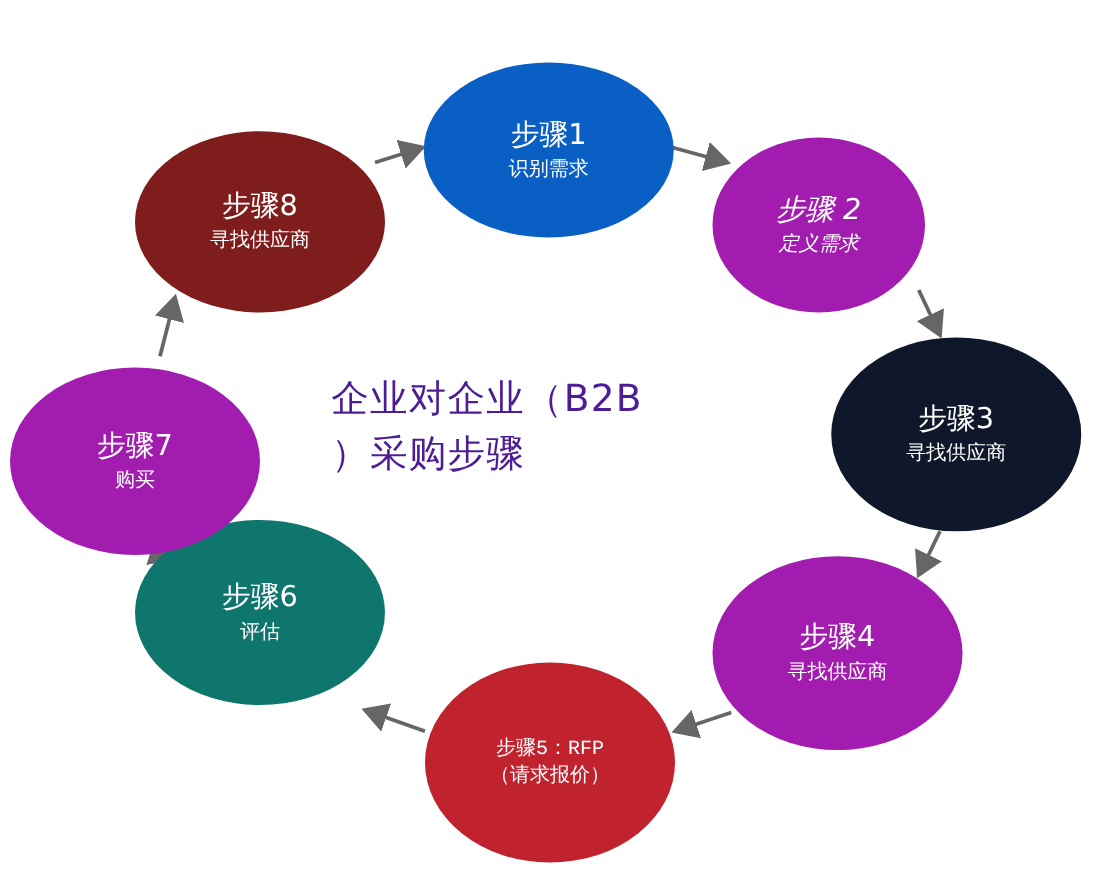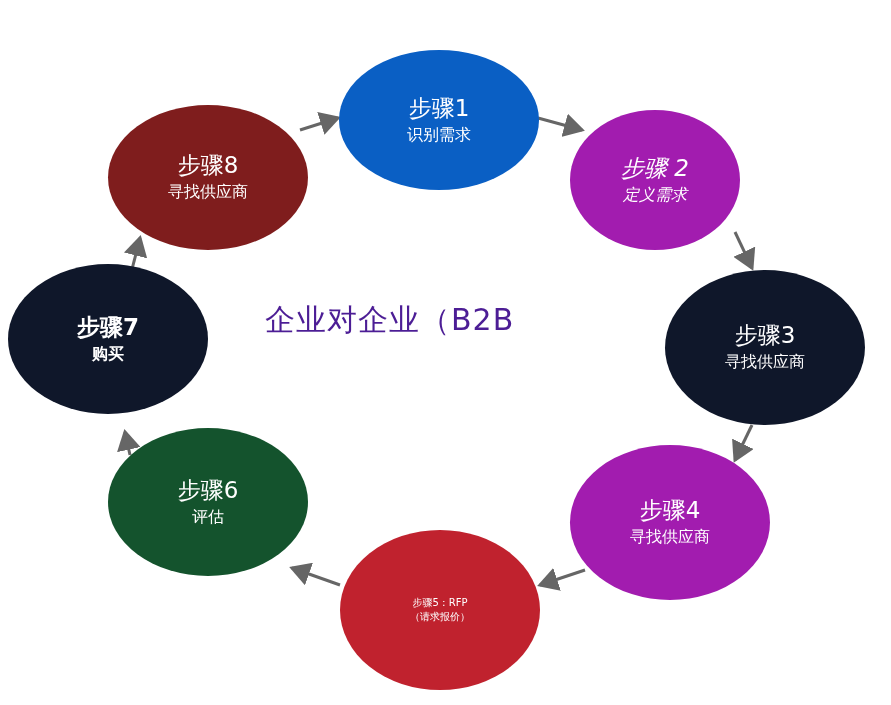--- a/index.html
+++ b/index.html
@@ -7,21 +7,21 @@
       width: 891px; height: 705px; background: #ffffff; position: relative; overflow: hidden;
       font-family: "DejaVu Sans", "Liberation Sans", sans-serif;
     }
     .node {
       position: absolute; border-radius: 50%;
       display: flex; flex-direction: column; justify-content: center; align-items: center;
       color: #ffffff; text-align: center;
     }
     .node .t1 { font-size: 23px; line-height: 1.3; }
     .node .t2 { font-size: 16px; line-height: 1.4; text-align: center; }
-    .node.small .t1, .node.small .t2 { font-size: 10px; line-height: 1.4; }
+    .node.small .t1, .node.small .t2 { font-size: 16px; line-height: 1.4; font-family: Liberation Mono, monospace; }
     svg.arrows { position: absolute; left: 0; top: 0; }
     .title {
       position: absolute; left: 265px; top: 298px; width: 330px;
       color: #4c1d95; font-size: 30px; line-height: 44px; letter-spacing: 1px;
     }
   </style>
 </head>
 <body>
 
 <svg class="arrows" width="891" height="705">
@@ -55,28 +55,29 @@
   <div class="t2">寻找供应商</div>
 </div>
 <div class="node" style="left:570px;top:445px;width:200px;height:155px;background:#a21caf;">
   <div class="t1">步骤4</div>
   <div class="t2">寻找供应商</div>
 </div>
 <div class="node small" style="left:340px;top:530px;width:200px;height:160px;background:#c0222e;">
   <div class="t1">步骤5：RFP</div>
   <div class="t2">（请求报价）</div>
 </div>
-<div class="node" style="left:108px;top:428px;width:200px;height:148px;background:#14532d;">
+<div class="node" style="left:108px;top:416px;width:200px;height:148px;background:#0f766e;">
   <div class="t1">步骤6</div>
   <div class="t2">评估</div>
 </div>
-<div class="node" style="left:8px;top:264px;width:200px;height:150px;background:#0f172a;font-weight:bold;">
+<div class="node" style="left:8px;top:294px;width:200px;height:150px;background:#a21caf;">
   <div class="t1">步骤7</div>
   <div class="t2">购买</div>
 </div>
 <div class="node" style="left:108px;top:105px;width:200px;height:145px;background:#7f1d1d;">
   <div class="t1">步骤8</div>
   <div class="t2">寻找供应商</div>
 </div>
 
 <div class="title">
   <div>企业对企业（B2B</div>
+  <div>）采购步骤</div>
 </div>
 
 </body></html>

